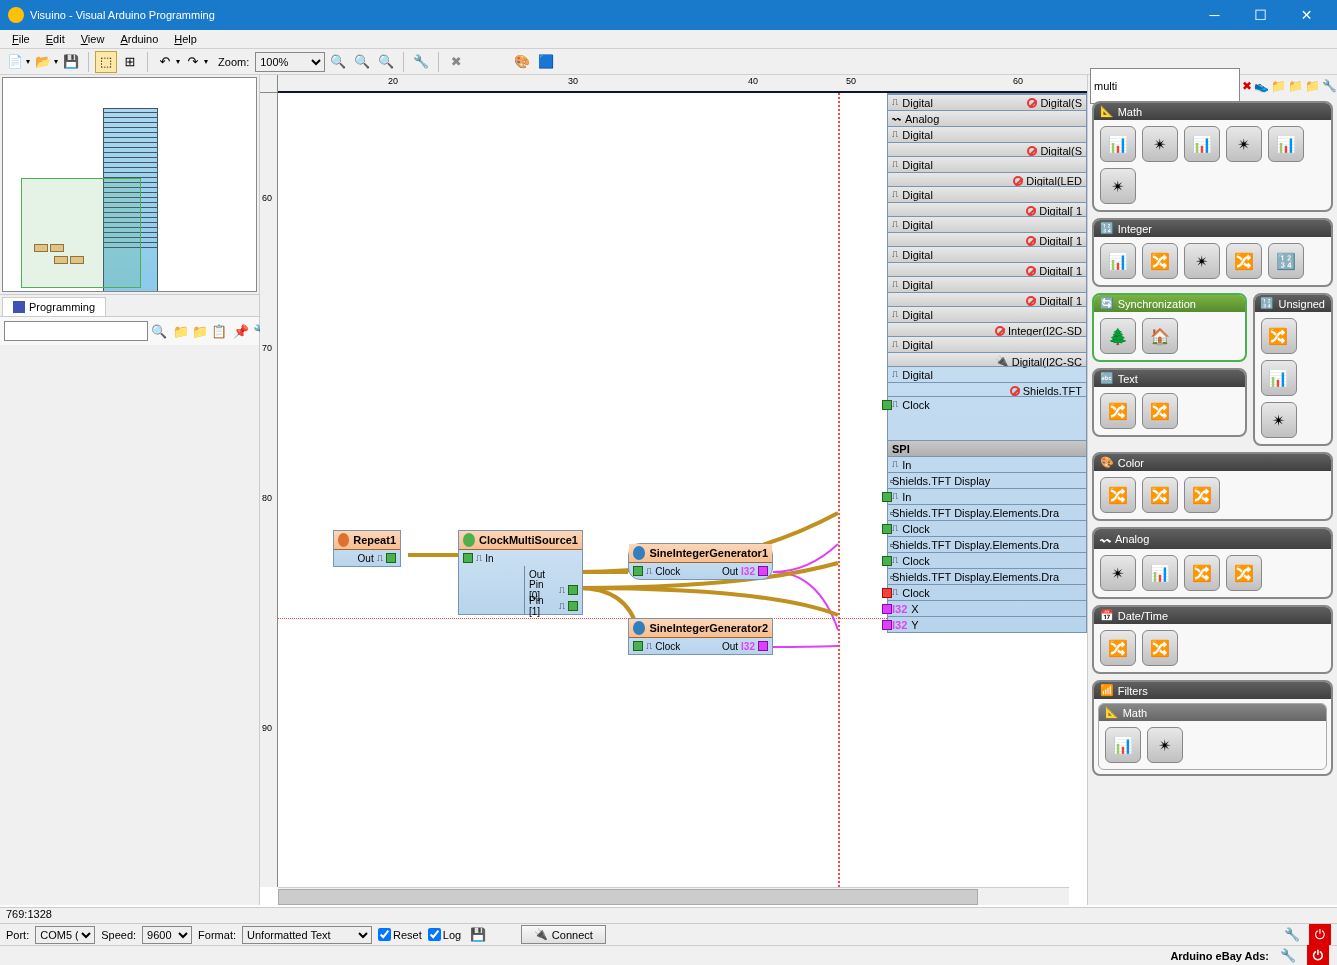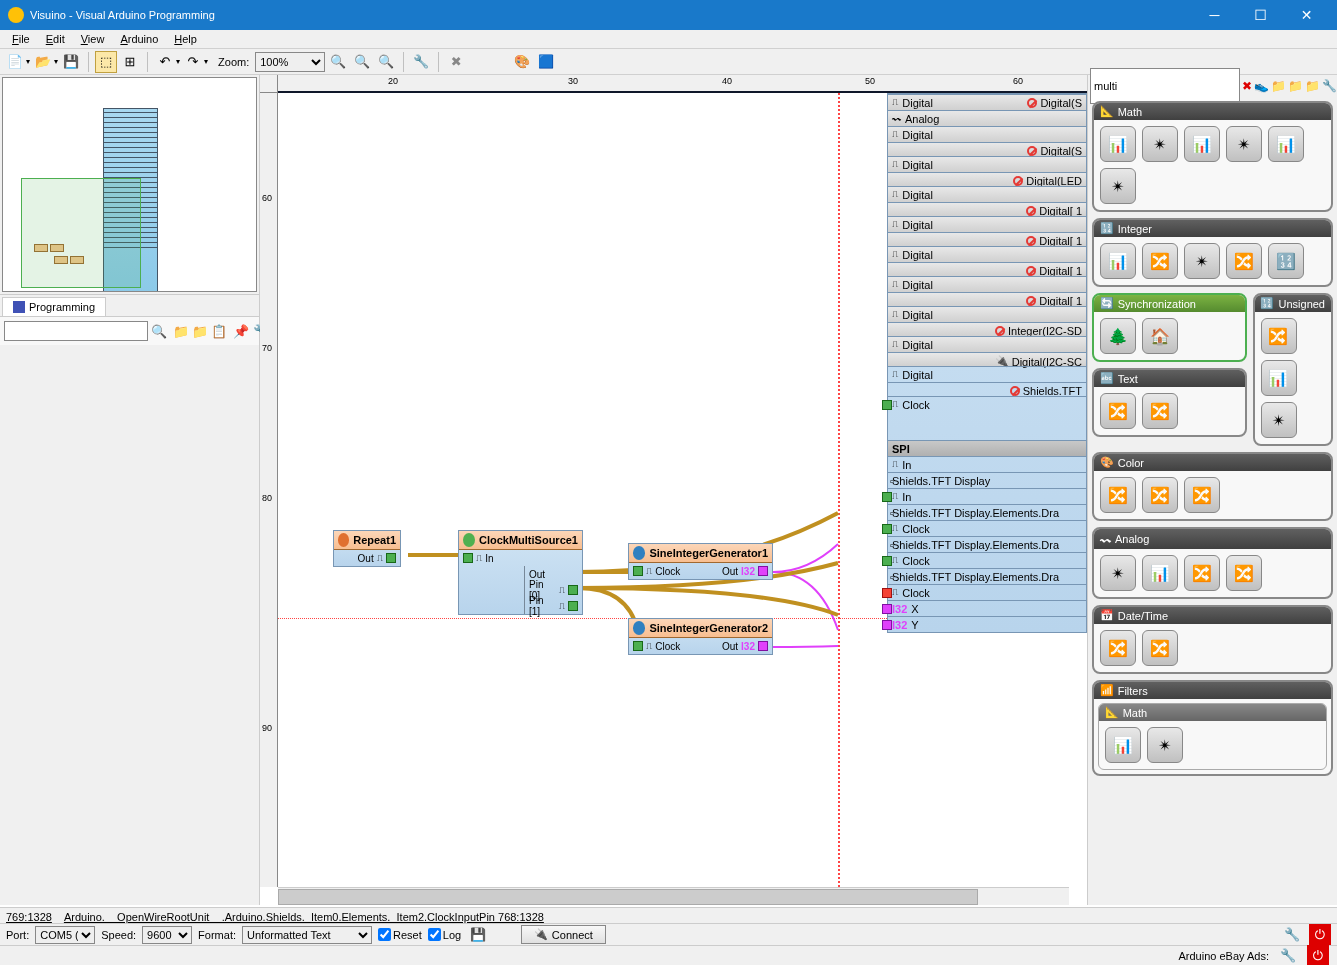--- a/index.html
+++ b/index.html
@@ -82,26 +82,26 @@
 .palette { flex:1; overflow-y:auto; padding:4px;}
 .pal-cat { border:2px solid #888; border-radius:8px; margin-bottom:6px; background:#f8f8f8;}
 .pal-cat.green { border-color:#4caf50;}
 .pal-cat-head { background: linear-gradient(#606060,#404040); color:#fff; border-radius:6px 6px 0 0; padding:2px 6px; display:flex;align-items:center;gap:4px;font-size:11px;}
 .pal-cat.green .pal-cat-head { background: linear-gradient(#7cb342,#558b2f);}
 .pal-cat-body { padding:6px; display:flex; flex-wrap:wrap; gap:6px;}
 .pal-item { width:36px; height:36px; border:1px solid #888; border-radius:6px; background: linear-gradient(#e8e8e8,#c0c0c0); display:flex;align-items:center;justify-content:center; cursor:pointer;font-size:16px;}
 .pal-sub { border:1px solid #aaa; border-radius:6px; margin:4px;}
 .pal-sub-head { background: linear-gradient(#888,#666); color:#fff; padding:2px 6px; border-radius:5px 5px 0 0; display:flex;align-items:center;gap:4px;}
 
-.statusbar { position:absolute; bottom:40px; left:0; right:0; height:18px; background:#f0f0f0; border-top:1px solid #ccc; display:flex; align-items:center; padding:0 6px; gap:12px;text-decoration:underline;}
+.statusbar { position:absolute; bottom:40px; left:0; right:0; height:18px; background:#f0f0f0; border-top:1px solid #ccc; display:flex; align-items:flex-start; padding:0 6px; gap:12px;}
 .bottombar { position:absolute; bottom:20px; left:0; right:0; height:22px; background:#f0f0f0; display:flex; align-items:center; padding:0 6px; gap:6px; border-top:1px solid #ccc;}
 .bottombar select { height:18px; border:1px solid #888;}
 .bottombar label { display:flex;align-items:center;gap:2px;}
 .connect-btn { padding:2px 12px; border:1px solid #888; background:linear-gradient(#f8f8f8,#e0e0e0); display:flex;align-items:center;gap:4px; cursor:pointer;}
-.adbar { position:absolute; bottom:0; left:0; right:0; height:20px; background:#f0f0f0; display:flex; align-items:center; justify-content:flex-end; padding:0 8px; gap:8px; border-top:1px solid #ccc;font-weight:normal;}
+.adbar { position:absolute; bottom:0; left:0; right:0; height:20px; background:#f0f0f0; display:flex; align-items:center; justify-content:flex-end; padding:0 8px; gap:8px; border-top:1px solid #ccc;font-weight:bold;}
 
 .pal-row { display:flex; gap:6px;}
 .pal-col { flex:1;}
 </style>
 </head>
 <body>
 
 <div class="titlebar">
   <div class="app-icon"></div>
   <div class="title">Visuino - Visual Arduino Programming</div>
@@ -205,22 +205,22 @@
         <div class="prop-tb-btn">🔧</div>
       </div>
     </div>
   </div>
 
   <div class="canvas-area">
     <div class="ruler-corner"></div>
     <div class="ruler-h">
       <span class="lbl" style="left:110px">20</span>
       <span class="lbl" style="left:290px">30</span>
-      <span class="lbl" style="left:444px">40</span>
-      <span class="lbl" style="left:587px">50</span>
+      <span class="lbl" style="left:470px">40</span>
+      <span class="lbl" style="left:568px">50</span>
       <span class="lbl" style="left:735px">60</span>
     </div>
     <div class="ruler-v">
       <span class="lbl" style="top:100px">60</span>
       <span class="lbl" style="top:250px">70</span>
       <span class="lbl" style="top:400px">80</span>
       <span class="lbl" style="top:630px">90</span>
     </div>
     <div class="canvas">
       <div class="red-guide"></div>
@@ -270,21 +270,21 @@
               <div class="pin"></div>
             </div>
         <div class="node-row">
               <span class="lbl">Pin [1]</span>
               <span style="font-size:9px">⎍</span>
               <div class="pin"></div>
             </div>
         </div>
       </div>
 
-      <div class="node" style="left:350px; top:450px; width:145px;">
+      <div class="node" style="left:350px; top:450px; width:145px;border-radius:12px;">
         <div class="node-header">
             <div class="node-header-icon" style="background:#3080c0;"></div>
             <span>SineIntegerGenerator1</span>
           </div>
         <div class="node-row">
             <div class="pin"></div>
             <span style="font-size:9px">⎍</span>
             <span class="lbl">Clock</span>
             <span class="out-lbl">Out</span>
             <span style="color:#e040fb;font-weight:bold;font-size:10px">I32</span>
@@ -601,21 +601,20 @@
             <div class="pal-item">✴</div>
           </div>
         </div>
       </div>
     </div>
   </div>
 </div>
 
 <div class="statusbar">
   <span>769:1328</span>
-  <span>Arduino.__OpenWireRootUnit__.Arduino.Shields._Item0.Elements._Item2.ClockInputPin 768:1328</span>
 </div>
 
 <div class="bottombar">
   <span>Port:</span>
   <select style="width:60px;"><option>COM5 (U</option></select>
   <span>Speed:</span>
   <select style="width:50px;"><option>9600</option></select>
   <span>Format:</span>
   <select style="width:130px;"><option>Unformatted Text</option></select>
   <label>

